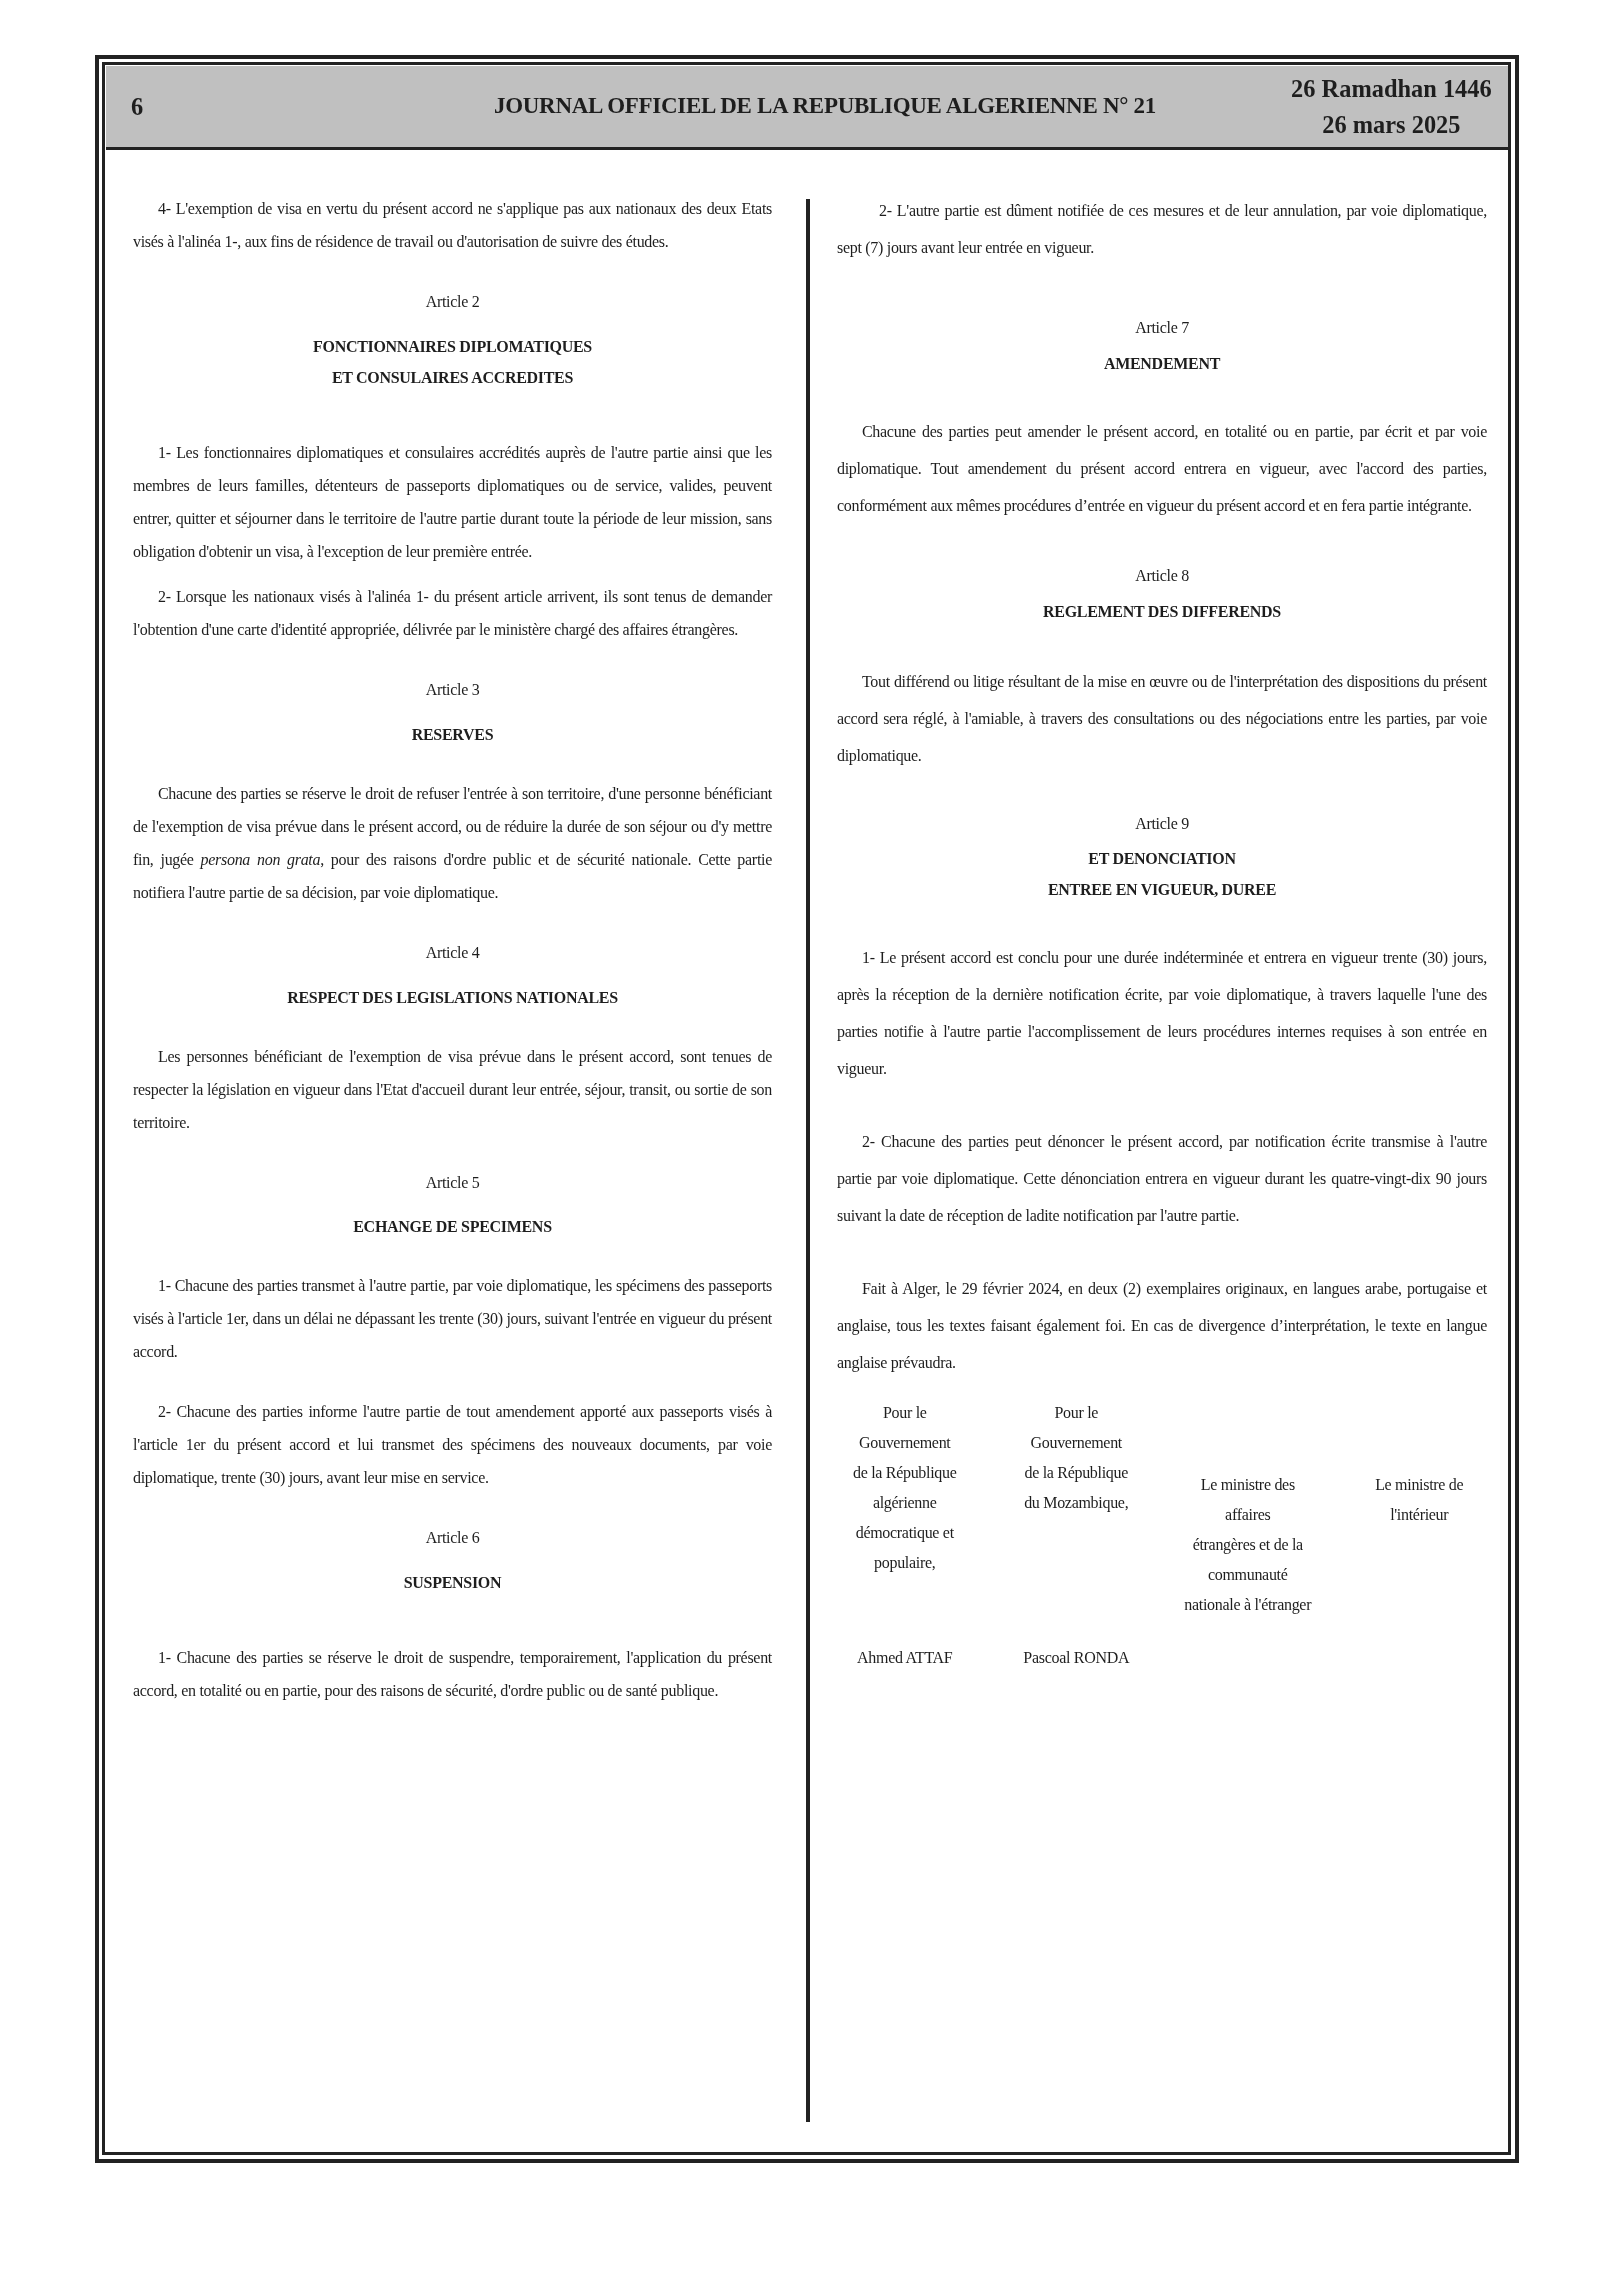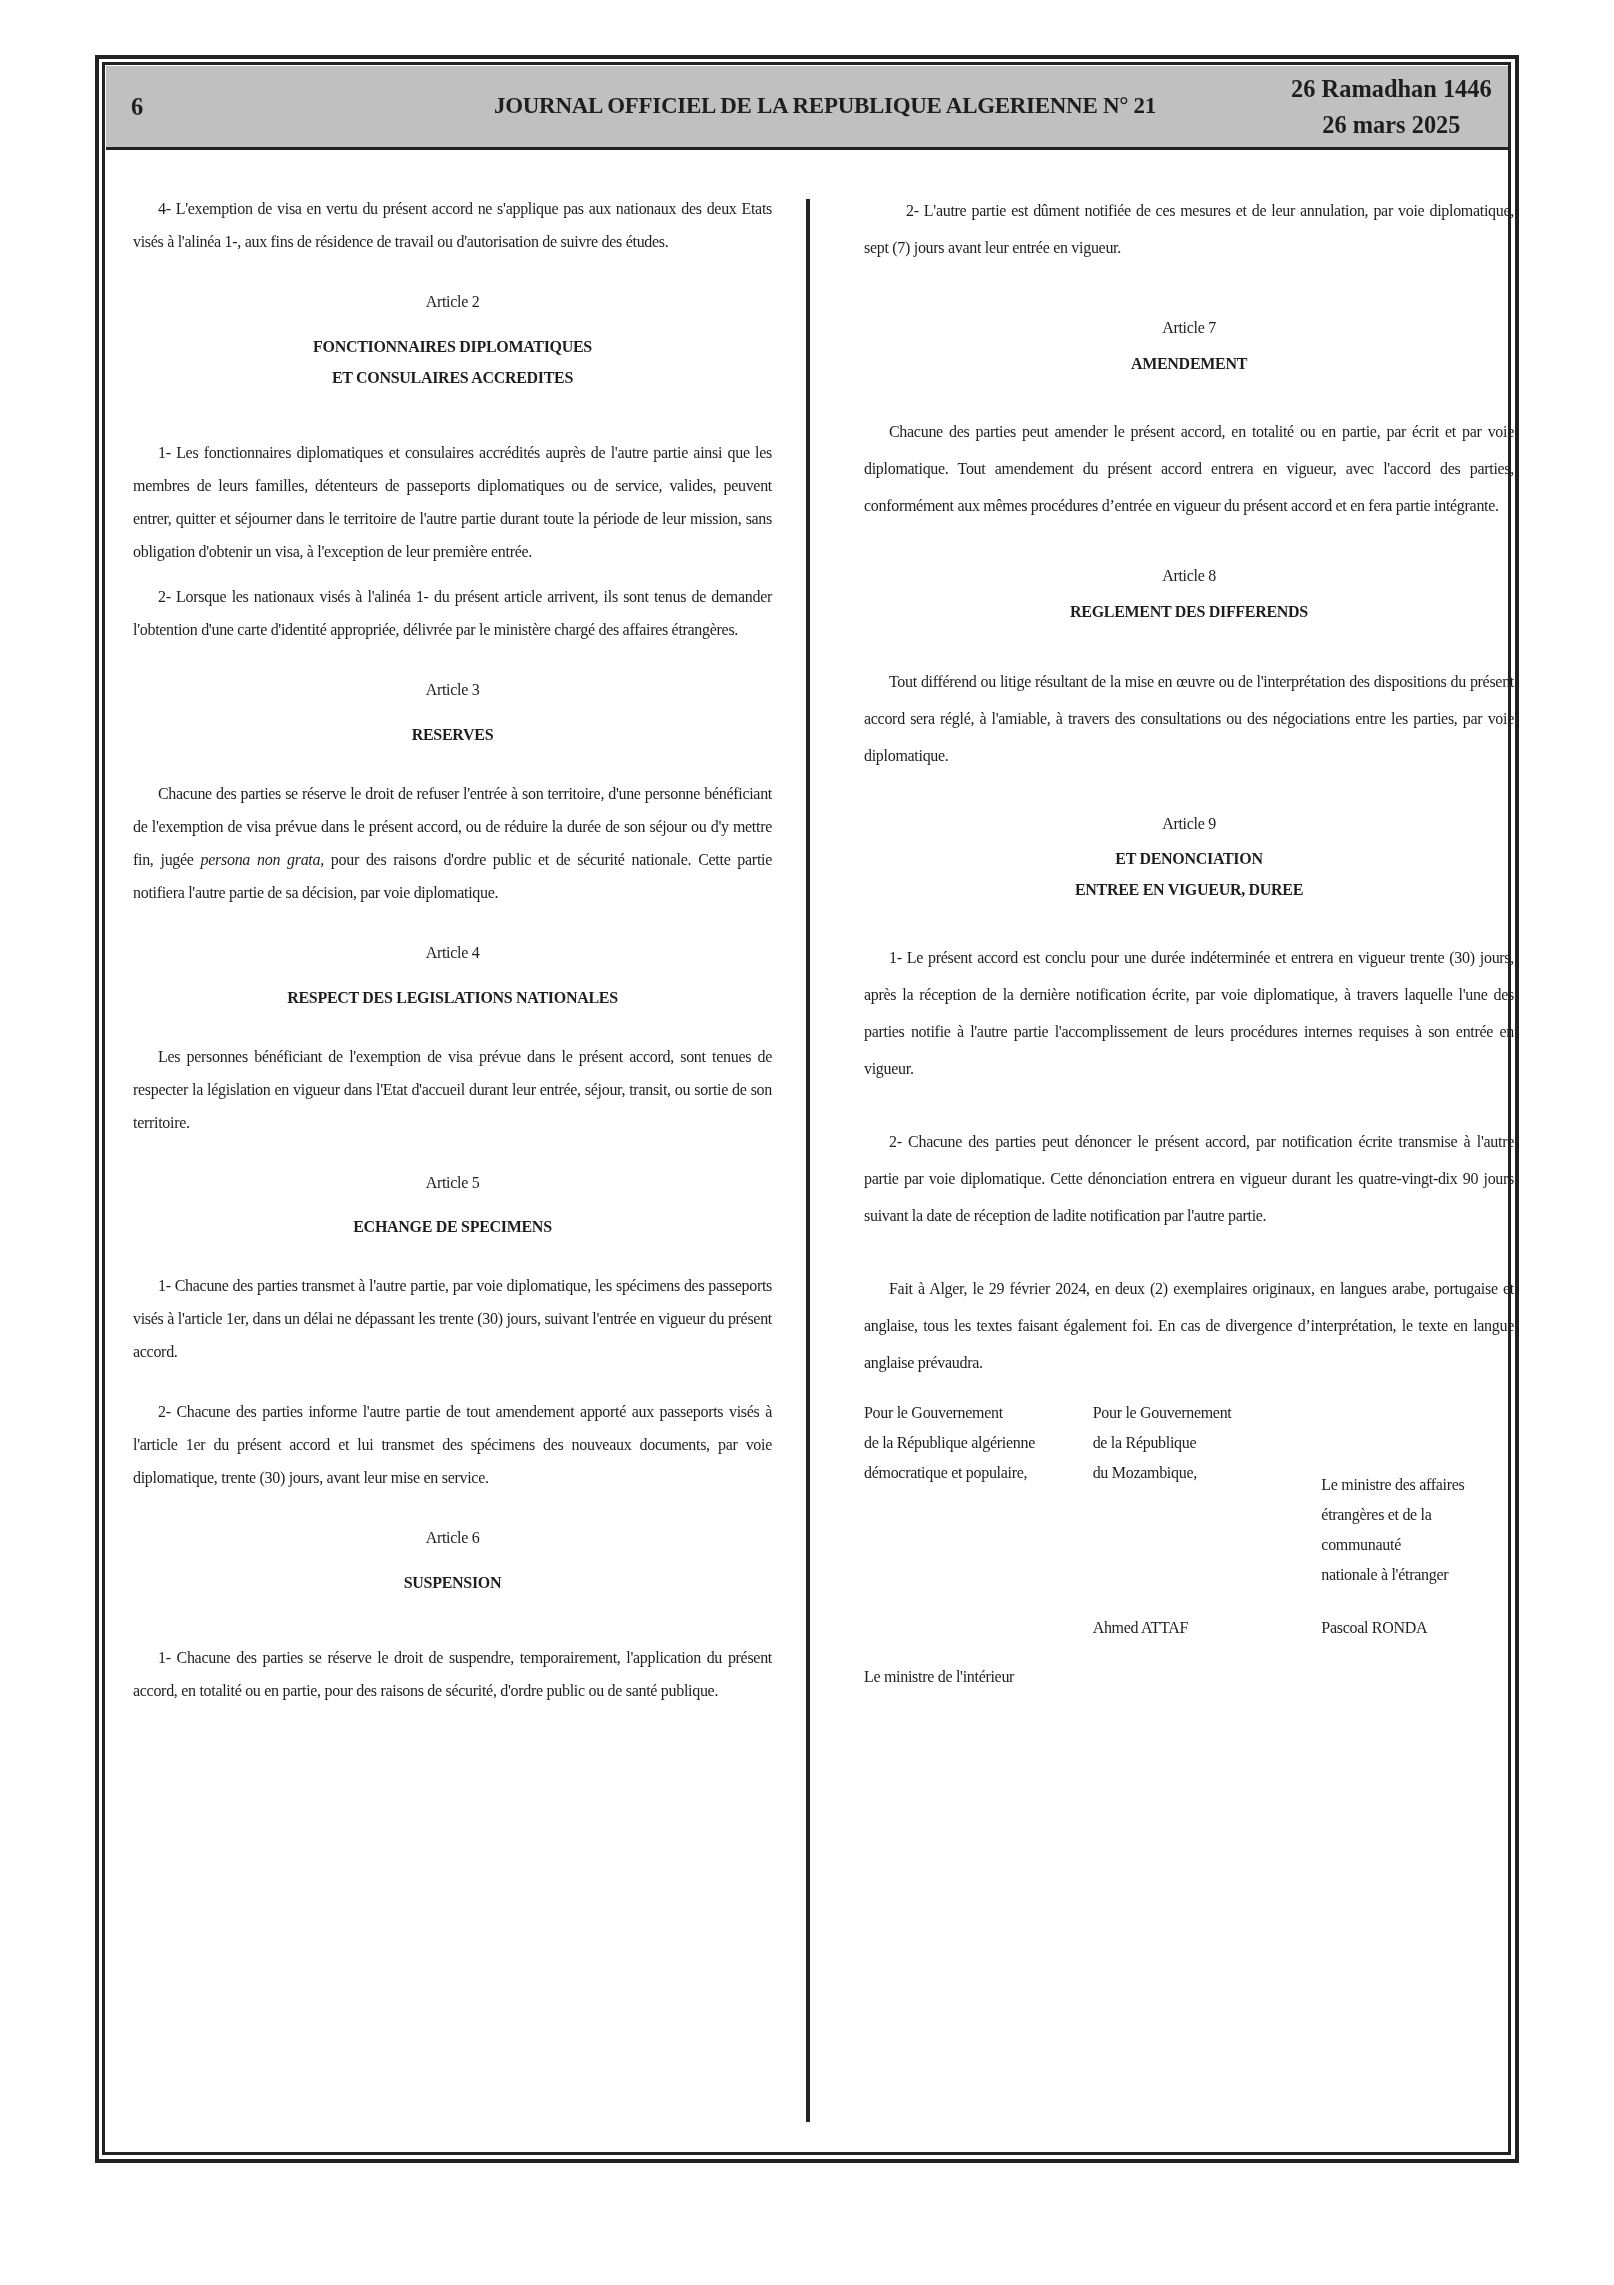--- a/index.html
+++ b/index.html
@@ -16,31 +16,31 @@
   .header .page-num { position: absolute; left: 25px; top: 27px; font-size: 24.4px; font-weight: bold; }
   .header .journal-title { position: absolute; left: 0; right: 0; top: 27px; text-align: center;
             font-size: 23px; font-weight: bold; padding-left: 36px; letter-spacing: -0.3px; }
   .header .dates { position: absolute; right: 16.3px; top: 5.4px; text-align: center; font-size: 24.4px;
             font-weight: bold; line-height: 36px; }
 
   .col-divider { position: absolute; left: 806px; top: 199px; width: 3.6px; height: 1923px; background: #222; }
 
   .col { position: absolute; top: 192px; font-size: 16px; line-height: 33px; letter-spacing: -0.3px; }
   .col.left { left: 133px; width: 639px; }
-  .col.right { left: 864px; width: 650px; }
+  .col.right { left: 837px; width: 650px; }
 
   .para { text-align: justify; text-indent: 25px; margin: 0; }
   .gap-s { height: 12.7px; }
   .gap-m { height: 27px; }
   .gap-l { height: 43px; }
   .art-num { text-align: center; margin: 0; }
   .art-title { text-align: center; font-weight: bold; margin: 0; line-height: 31px; }
   .para i { font-style: italic; }
 
-  .sigs { display: grid; grid-template-columns: 1fr 1fr 1fr; text-align: left; line-height: 30px; column-gap: 36px; }
+  .sigs { display: grid; grid-template-columns: 1fr 1fr 1fr 1fr; text-align: center; line-height: 30px; column-gap: 36px; }
   .sigs .cell { margin: 0; }
 </style>
 </head>
 <body>
 
 <div class="frame-outer"></div>
 <div class="frame-inner"></div>
 
 <div class="header">
   <span class="page-num">6</span>

